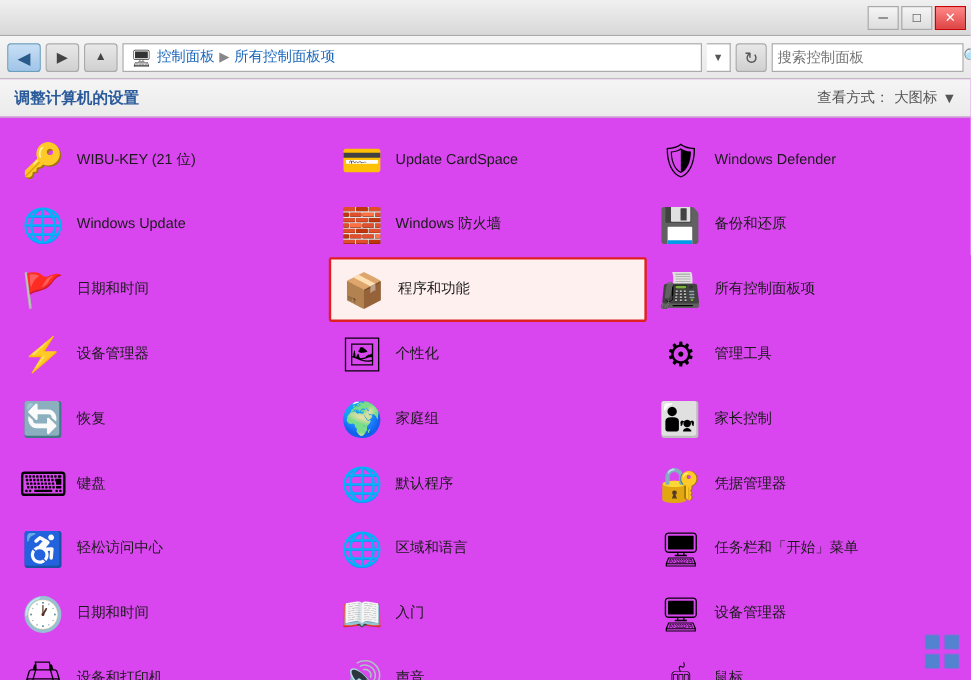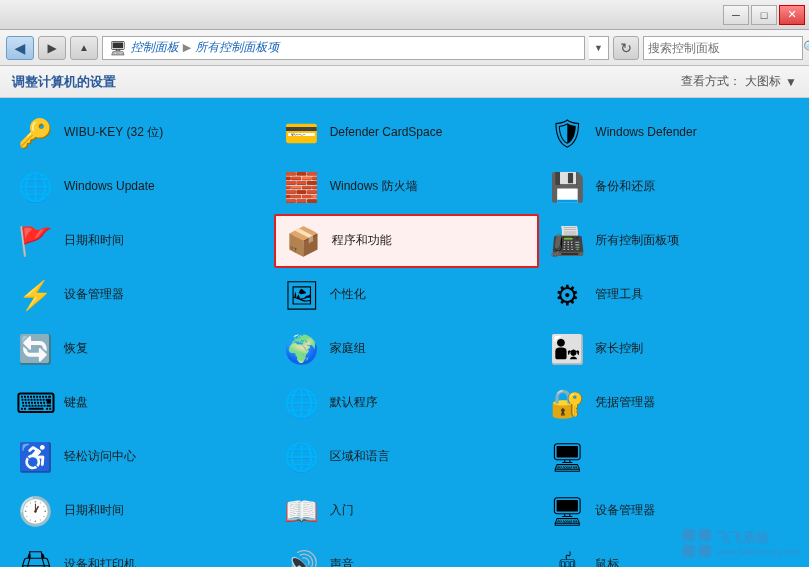--- a/index.html
+++ b/index.html
@@ -79,21 +79,21 @@
       background: white;
       border: 1px solid #aaa;
       display: flex;
       align-items: center;
       padding: 0 6px;
       font-size: 12px;
       color: #333;
       gap: 4px;
     }
     .breadcrumb-sep { color: #888; font-size: 11px; }
-    .breadcrumb-link { color: #1a66bb; cursor: pointer; font-style: italic; }
+    .breadcrumb-link { color: #1a66bb; cursor: pointer; }
     .breadcrumb-dropdown {
       width: 20px;
       height: 24px;
       background: white;
       border: 1px solid #aaa;
       border-left: none;
       display: flex;
       align-items: center;
       justify-content: center;
       cursor: pointer;
@@ -144,21 +144,21 @@
     .main-content {
       display: flex;
       height: calc(567px - 30px - 36px);
     }
 
     
     .content-area {
       flex: 1;
       display: flex;
       flex-direction: column;
-      background: #0ea5e9;
+      background: #d946ef;
       justify-content: space-between;
     }
 
     
     .toolbar {
       height: 32px;
       background: linear-gradient(to bottom, #f5f5f5, #ebebeb);
       border-bottom: 1px solid #ccc;
       display: flex;
       align-items: center;
@@ -286,25 +286,25 @@
       <div class="toolbar-view">
         <span>查看方式：</span>
         <span>大图标</span>
         <span>▼</span>
       </div>
     </div>
 
     <div class="items-grid" id="items-grid">
     <div class="item">
           <div class="item-icon" style="font-size: 28px;">🔑</div>
-          <div class="item-label">WIBU-KEY (32 位)</div>
+          <div class="item-label">WIBU-KEY (21 位)</div>
         </div>
         <div class="item">
           <div class="item-icon" style="font-size: 28px;">💳</div>
-          <div class="item-label">Defender CardSpace</div>
+          <div class="item-label">Update CardSpace</div>
         </div>
         <div class="item">
           <div class="item-icon" style="font-size: 28px;">🛡</div>
           <div class="item-label">Windows Defender</div>
         </div>
         <div class="item">
           <div class="item-icon" style="font-size: 28px;">🌐</div>
           <div class="item-label">Windows Update</div>
         </div>
         <div class="item">
@@ -366,20 +366,21 @@
         <div class="item">
           <div class="item-icon" style="font-size: 28px;">♿</div>
           <div class="item-label">轻松访问中心</div>
         </div>
         <div class="item">
           <div class="item-icon" style="font-size: 28px;">🌐</div>
           <div class="item-label">区域和语言</div>
         </div>
         <div class="item">
           <div class="item-icon" style="font-size: 28px;">🖥</div>
+          <div class="item-label">任务栏和「开始」菜单</div>
         </div>
         <div class="item">
           <div class="item-icon" style="font-size: 28px;">🕐</div>
           <div class="item-label">日期和时间</div>
         </div>
         <div class="item">
           <div class="item-icon" style="font-size: 28px;">📖</div>
           <div class="item-label">入门</div>
         </div>
         <div class="item">
@@ -403,17 +404,13 @@
   </div>
 </div>
 
 <div class="watermark">
   <svg class="watermark-logo" viewBox="0 0 32 32">
     <rect x="2" y="2" width="12" height="12" fill="#3a8fcc"></rect>
     <rect x="18" y="2" width="12" height="12" fill="#3a8fcc"></rect>
     <rect x="2" y="18" width="12" height="12" fill="#3a8fcc"></rect>
     <rect x="18" y="18" width="12" height="12" fill="#3a8fcc"></rect>
   </svg>
-  <div>
-    <div style="font-size:13px;color:#3a8fcc;font-weight:bold;">飞飞系统</div>
-    <div style="font-size:9px;color:#3a8fcc;">www.feifeixitong.com</div>
-  </div>
 </div>
 
 </body></html>

